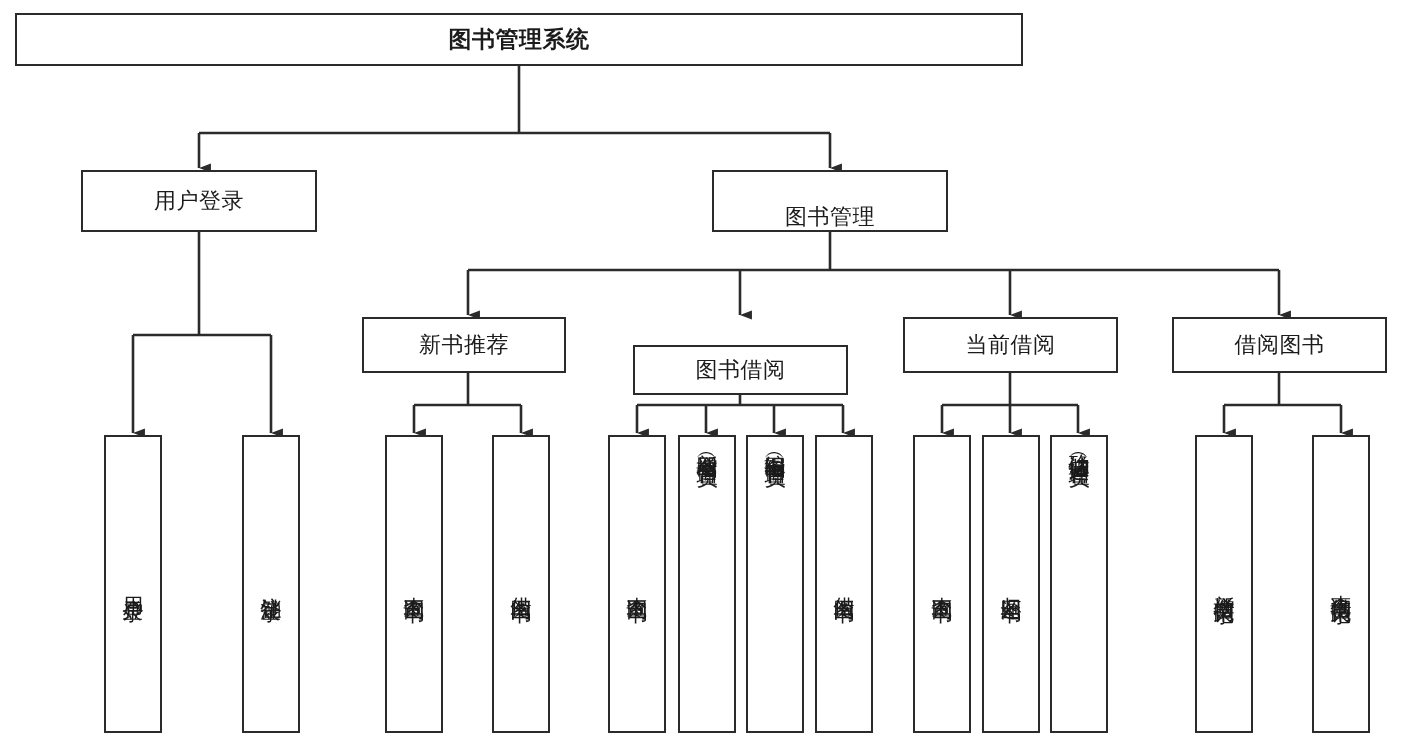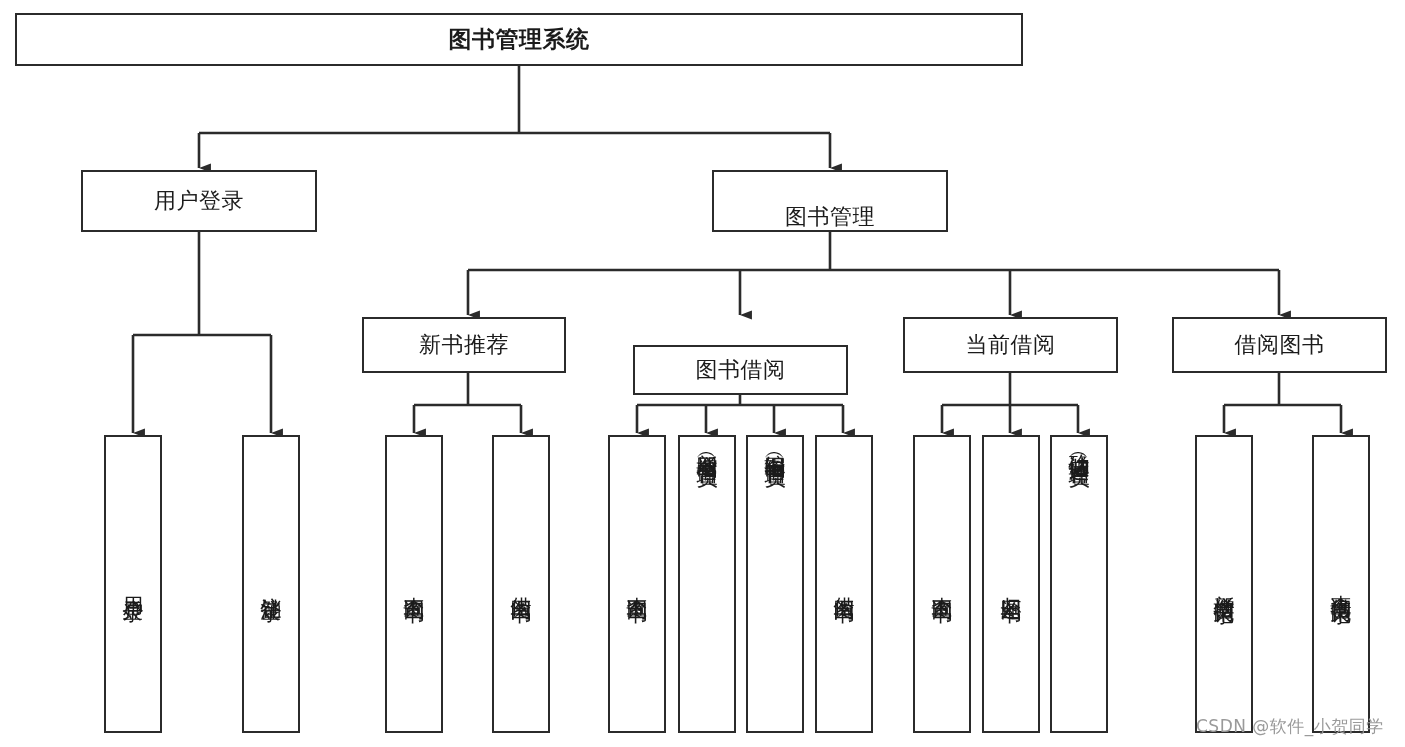--- a/index.html
+++ b/index.html
@@ -189,15 +189,14 @@
     <span class="lbl">确认归还（管理员）</span>
   </div>
 
   <div class="node v mid" style="left:1195px;top:435px;width:58px;height:298px;">
     <span class="lbl">新增借阅记录</span>
   </div>
   <div class="node v mid" style="left:1312px;top:435px;width:58px;height:298px;">
     <span class="lbl">查询借阅记录</span>
   </div>
 
-  <div class="watermark" style="left:1196px;top:715px;">CSDN @软件_小贺同学</div>
 
 </div>
 
 </body></html>

